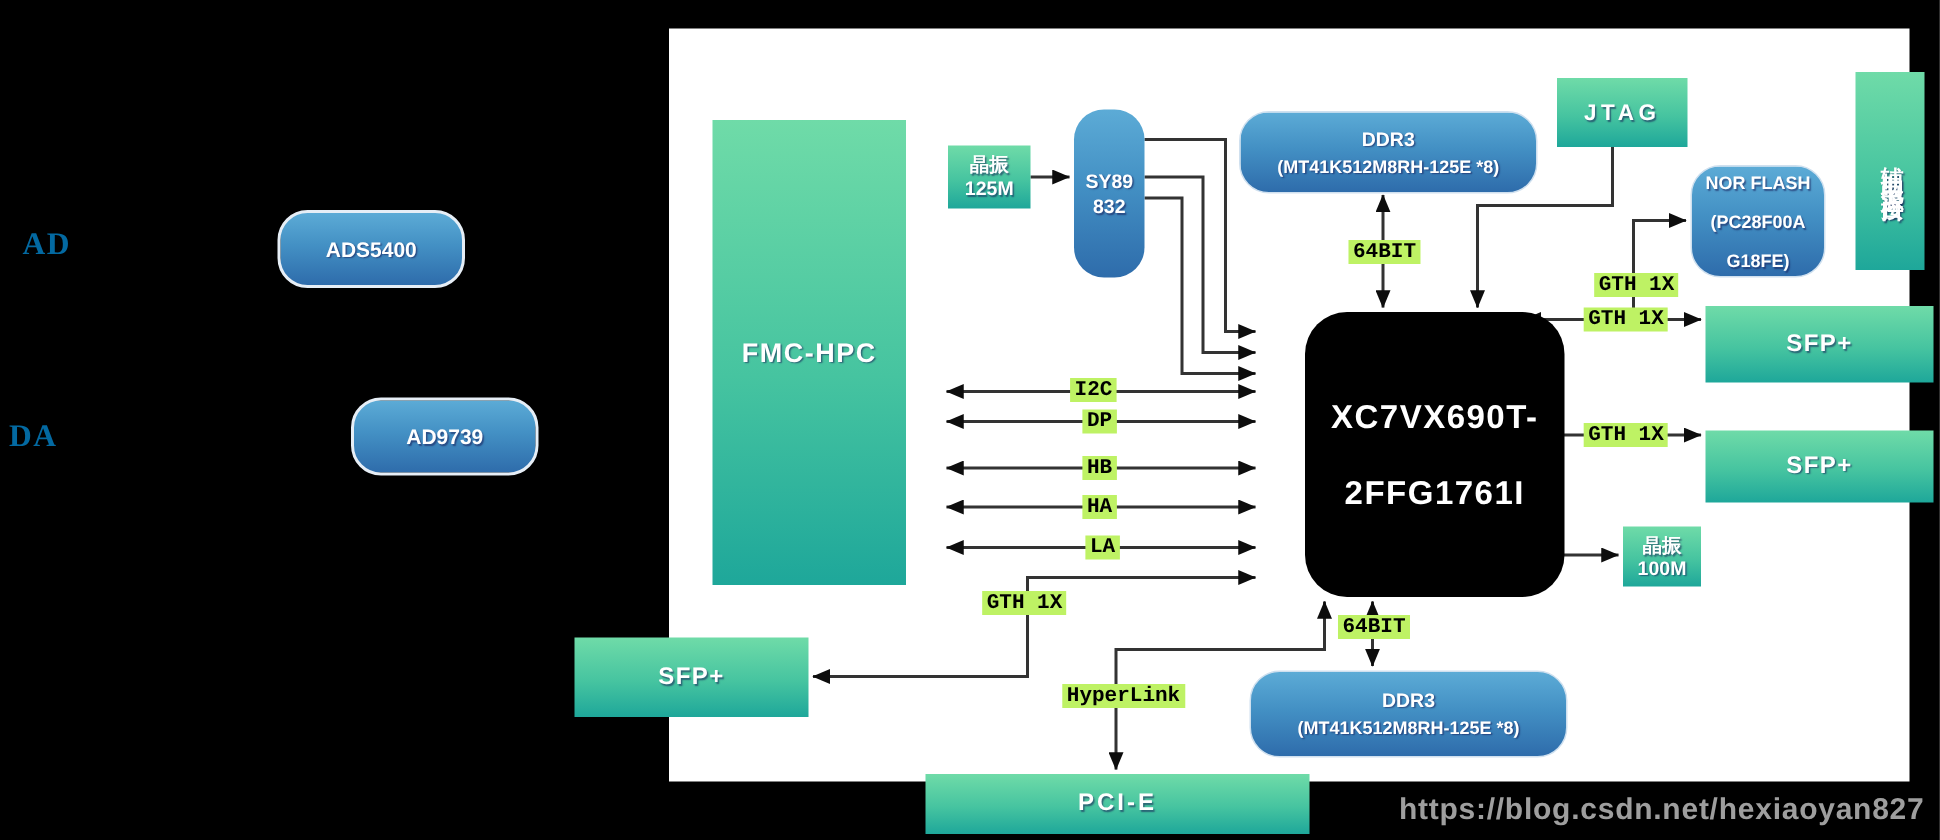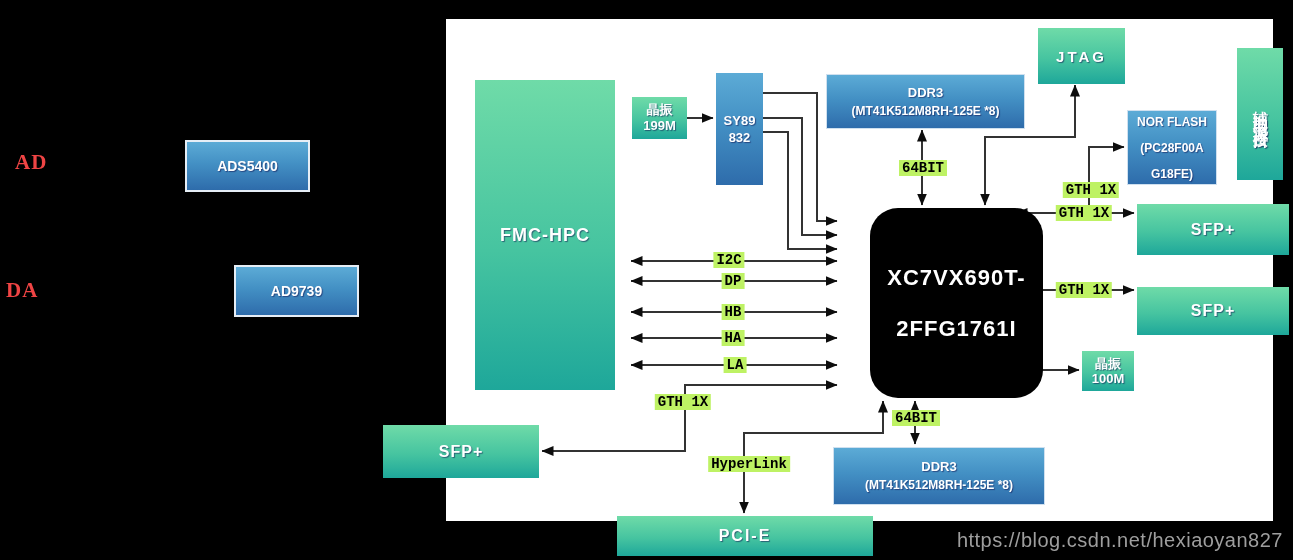--- a/index.html
+++ b/index.html
@@ -8,46 +8,46 @@
     font-family:"Liberation Sans", sans-serif;
   }
   #panel{
     position:absolute;left:446px;top:19px;width:827px;height:502px;
     background:#ffffff;
   }
   .box{position:absolute;display:flex;flex-direction:column;align-items:center;justify-content:center;
        color:#fff;font-weight:bold;text-align:center;
        text-shadow:1px 1px 1px rgba(20,20,80,.55);}
   .green{background:linear-gradient(180deg,#6fdba8 0%,#46c4a0 55%,#1ea79a 100%);}
-  .blue{background:linear-gradient(180deg,#5cabd6 0%,#4390c4 45%,#2e6cab 100%);}
+  .blue{background:linear-gradient(180deg,#5cabd6 0%,#4390c4 45%,#2e6cab 100%);border-radius:20px;}
   .blue.bordered{border:2px solid #e6eef6;}
   .blue.thinborder{border:1px solid #cfe0ef;}
   .fpga{
     position:absolute;left:870px;top:208px;width:173px;height:190px;background:#000;
     border-radius:28px;display:flex;flex-direction:column;align-items:center;justify-content:center;
     color:#fff;font-weight:bold;font-size:22px;line-height:31px;letter-spacing:1px;
     font-family:"Liberation Sans", sans-serif;
     gap:20px;
   }
   .buslabel{
     position:absolute;transform:translate(-50%,-50%);
     font-family:"Liberation Mono", monospace;font-weight:bold;font-size:14px;color:#000;
     background:#bef264;padding:0 3px;white-space:nowrap;line-height:16px;
   }
   .sidelabel{
-    position:absolute;color:#ef4444;font-family:"Liberation Serif", serif;
+    position:absolute;color:#0369a1;font-family:"Liberation Serif", serif;
     font-weight:bold;font-size:21px;letter-spacing:1px;
   }
   .vtext{
     writing-mode:vertical-rl;text-orientation:upright;letter-spacing:5px;
     font-size:15px;
   }
   #watermark{
     position:absolute;right:10px;top:529px;color:#9e9e9e;font-size:20px;
-    font-family:"Liberation Sans", sans-serif;letter-spacing:0.5px;
+    font-family:"Liberation Sans", sans-serif;letter-spacing:0.5px;font-weight:bold;
   }
   svg.wires{position:absolute;left:0;top:0;}
   .nowrap{white-space:nowrap;}
 </style>
 </head>
 <body>
 
 <div id="canvas">
 
   <div id="panel"></div>
@@ -96,40 +96,40 @@
   <div class="buslabel" style="left:1084px;top:213px;">GTH 1X</div>
   <div class="buslabel" style="left:1084px;top:290px;">GTH 1X</div>
 
   <div class="box blue bordered" style="left:185px;top:140px;width:121px;height:48px;font-size:14px;">
     <span>ADS5400</span>
   </div>
   <div class="box blue bordered" style="left:188px;top:265px;width:121px;height:48px;font-size:14px;margin-left:46px;">
     <span>AD9739</span>
   </div>
 
-  <div class="box green" style="left:475px;top:80px;width:140px;height:310px;font-size:18px;letter-spacing:1px;">
+  <div class="box green" style="left:475px;top:80px;width:129px;height:310px;font-size:18px;letter-spacing:1px;">
     <span>FMC-HPC</span>
   </div>
 
   <div class="box green" style="left:632px;top:97px;width:55px;height:42px;font-size:13px;line-height:16px;">
     <span>晶振</span>
-    <span>199M</span>
+    <span>125M</span>
   </div>
 
   <div class="box blue" style="left:716px;top:73px;width:47px;height:112px;font-size:13px;line-height:17px;">
     <span>SY89</span>
     <span>832</span>
   </div>
 
   <div class="box blue thinborder" style="left:826px;top:74px;width:197px;height:53px;font-size:13px;line-height:18px;">
     <span>DDR3</span>
     <span class="nowrap" style="font-size:12px;">(MT41K512M8RH-125E *8)</span>
   </div>
 
-  <div class="box green" style="left:1038px;top:28px;width:87px;height:56px;font-size:15px;letter-spacing:3px;">
+  <div class="box green" style="left:1038px;top:52px;width:87px;height:46px;font-size:15px;letter-spacing:3px;">
     <span>JTAG</span>
   </div>
 
   <div class="box blue thinborder" style="left:1127px;top:110px;width:88px;height:73px;font-size:12px;line-height:16px;gap:10px;">
     <span class="nowrap">NOR FLASH</span>
     <span class="nowrap">(PC28F00A</span>
     <span class="nowrap">G18FE)</span>
   </div>
 
   <div class="box green vtext" style="left:1237px;top:48px;width:46px;height:132px;">

